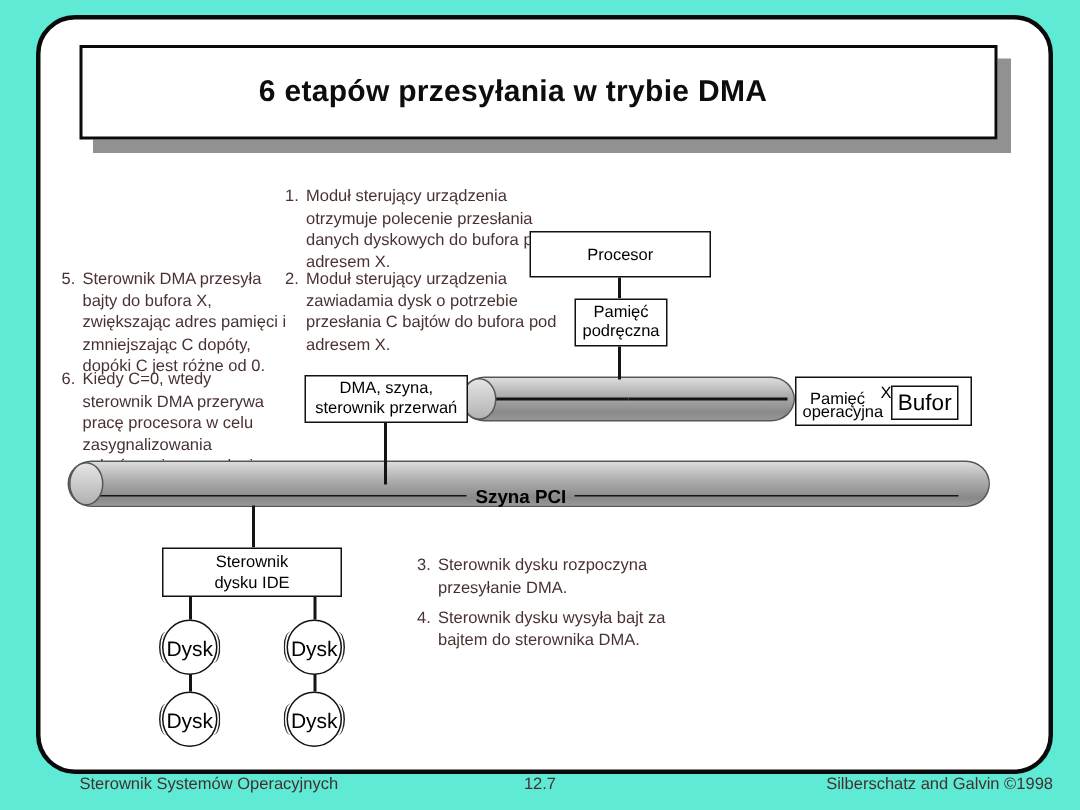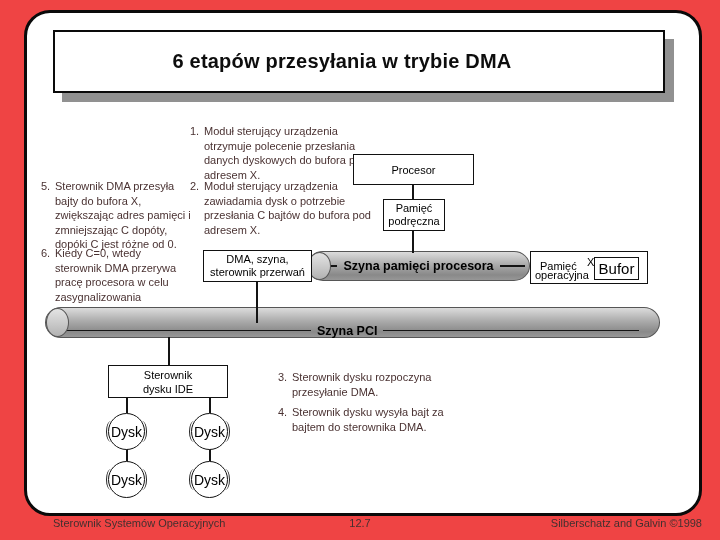--- a/index.html
+++ b/index.html
@@ -1,16 +1,16 @@
 <!DOCTYPE html>
 <html><head>
 <meta charset="utf-8">
 <style>
   html,body{margin:0;padding:0;background:#fff;}
-  .slide{position:relative;width:720px;height:540px;background:#ef4444;
+  .slide{position:relative;width:720px;height:540px;background:#5eead4;
          font-family:"Liberation Sans", sans-serif;overflow:hidden;}
 
   
   .frame{position:absolute;left:24px;top:10px;width:672px;height:500px;
          border:3px solid #0a0a0a;border-radius:26px;background:#fff;}
 
   
   .title-box{position:absolute;left:53px;top:30px;width:608px;height:59px;
              background:#fff;border:2px solid #0a0a0a;box-shadow:9px 9px 0 #919191;
              display:flex;align-items:center;justify-content:center;}
@@ -140,21 +140,20 @@
     <span class="wrap">Pamięć podręczna</span>
   </div>
 
   <div class="box b-dma">
     <span class="wrap">DMA, szyna, sterownik przerwań</span>
   </div>
 
   <div class="cyl membus">
     <span class="cyl-cap"></span>
     <span class="cyl-line"></span>
-    <span class="cyl-label">Szyna pamięci procesora</span>
     <span class="cyl-line"></span>
   </div>
 
   <div class="box b-ram">
     <span class="t ram-l1">Pamięć</span>
     <span class="t ram-x">X</span>
     <span class="t ram-l2">operacyjna</span>
     <span class="b-buf">
       <span>Bufor</span>
     </span>

